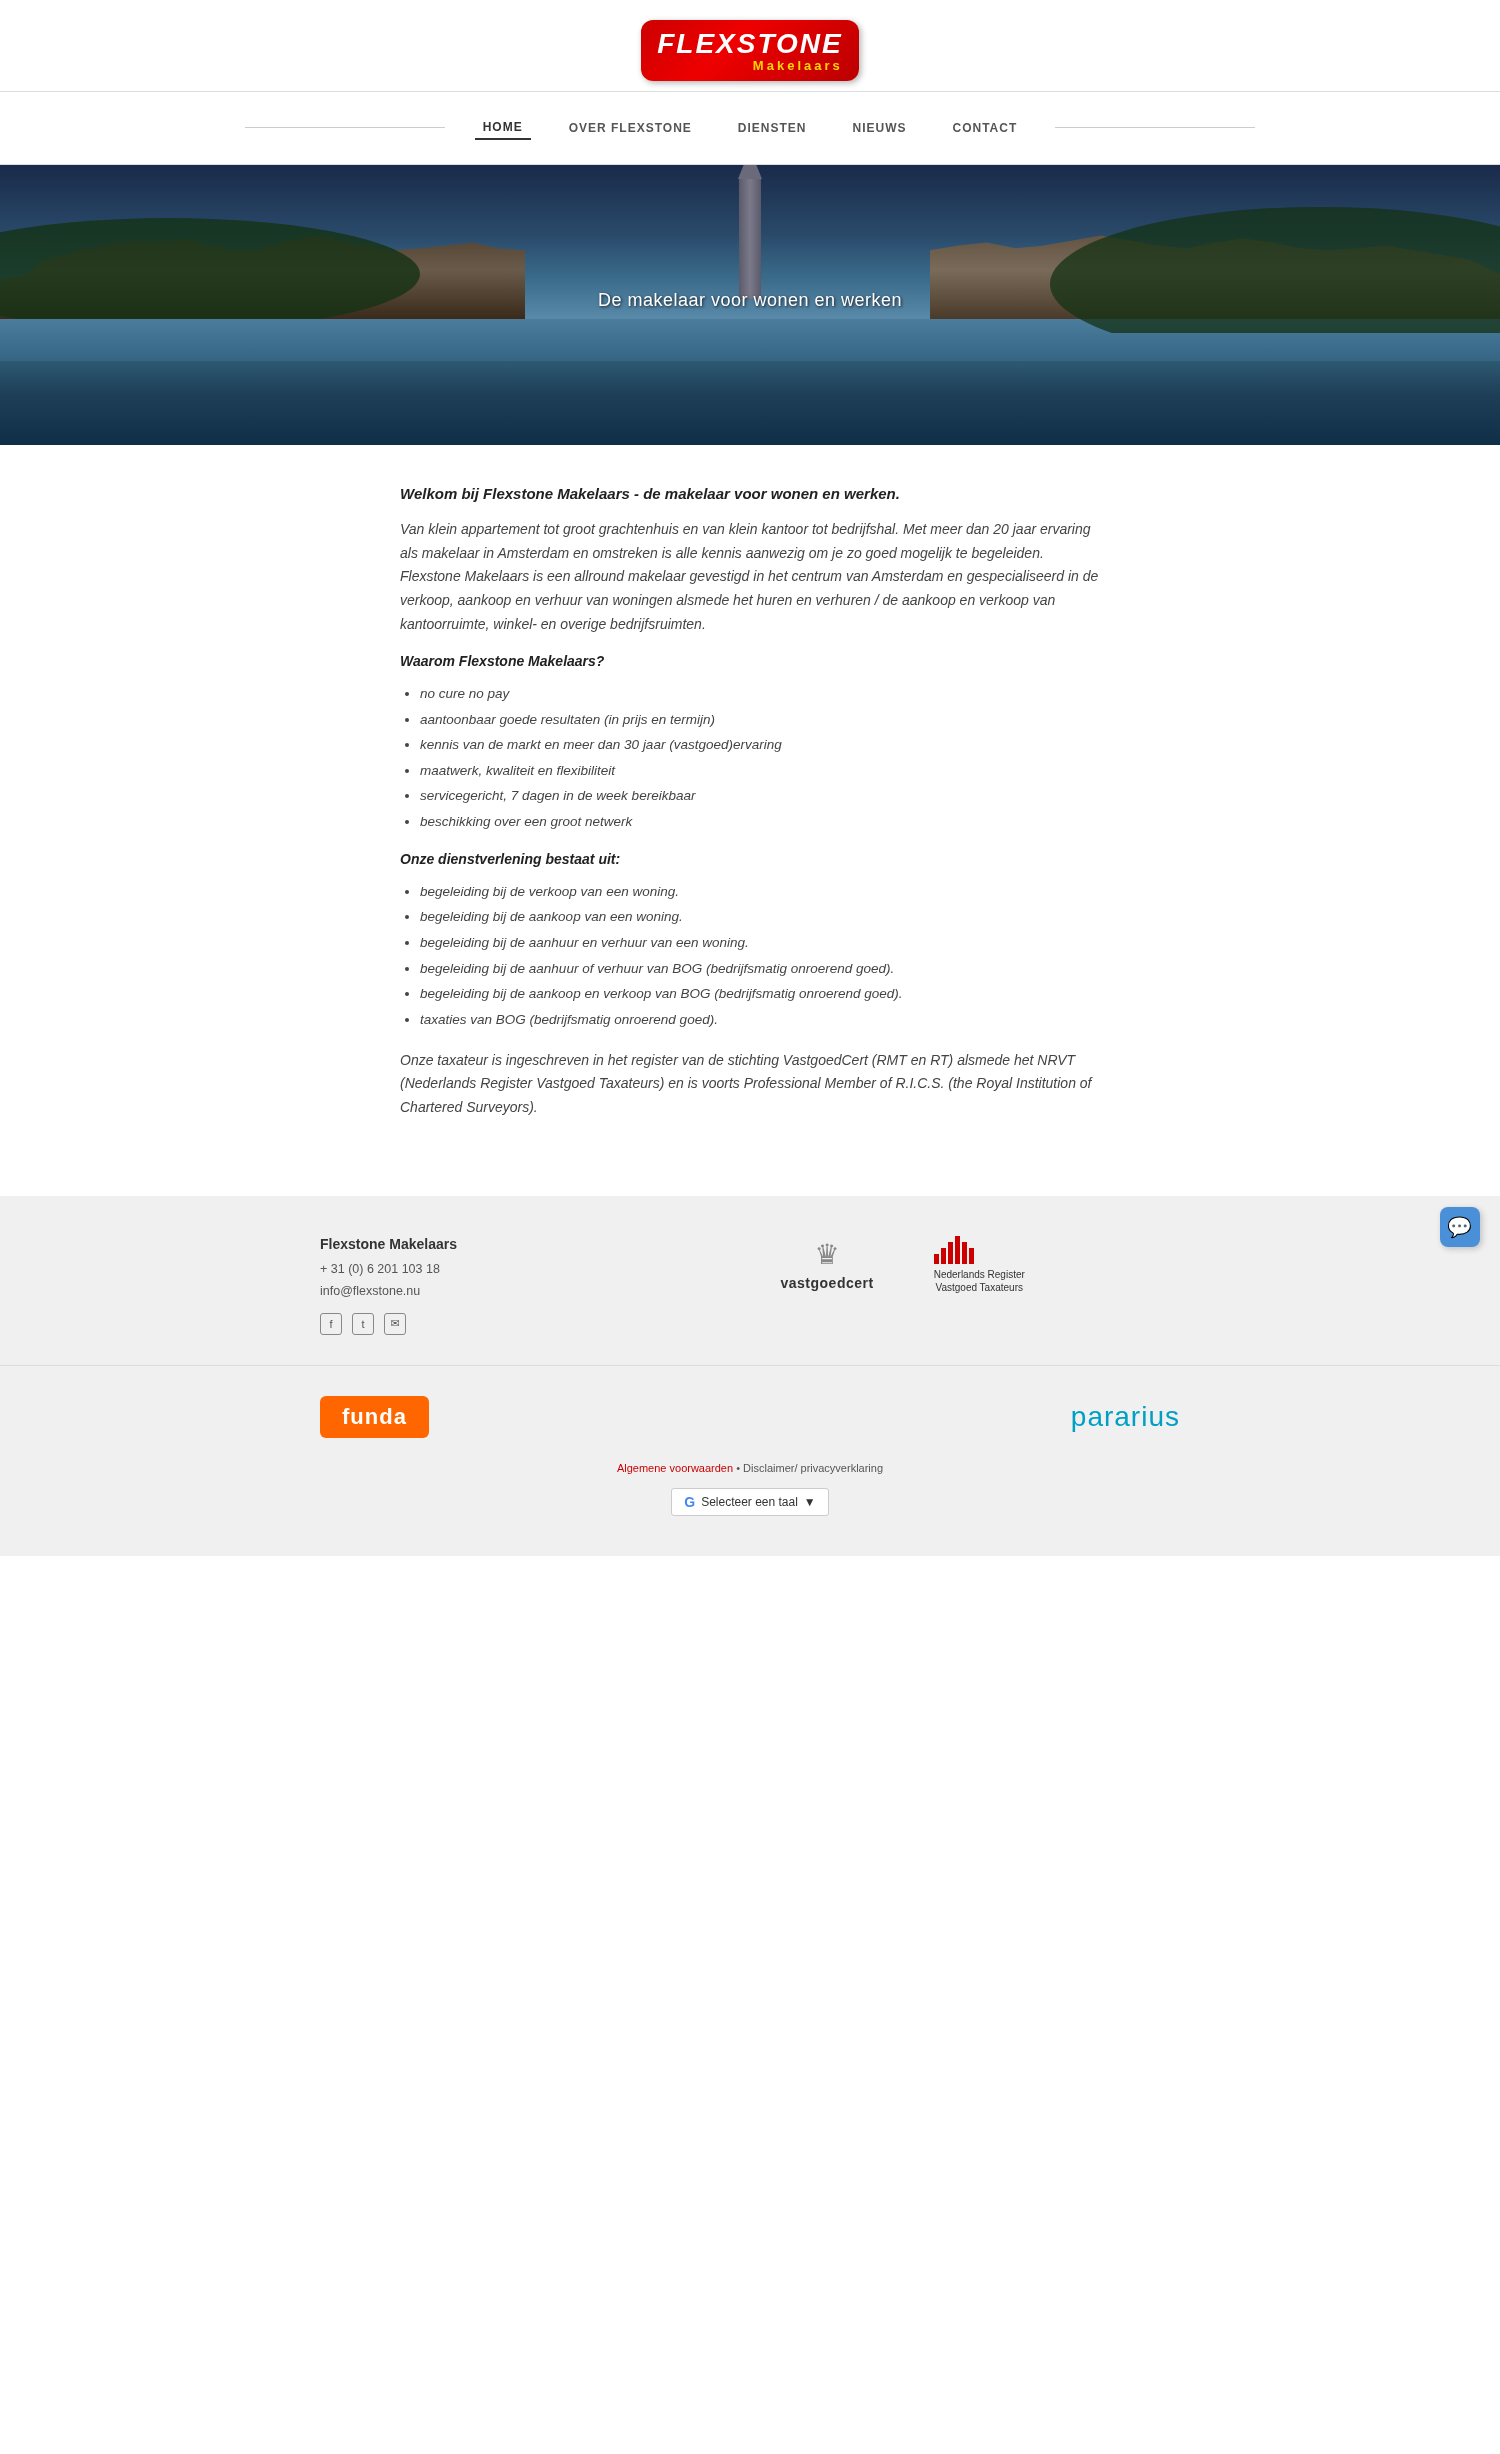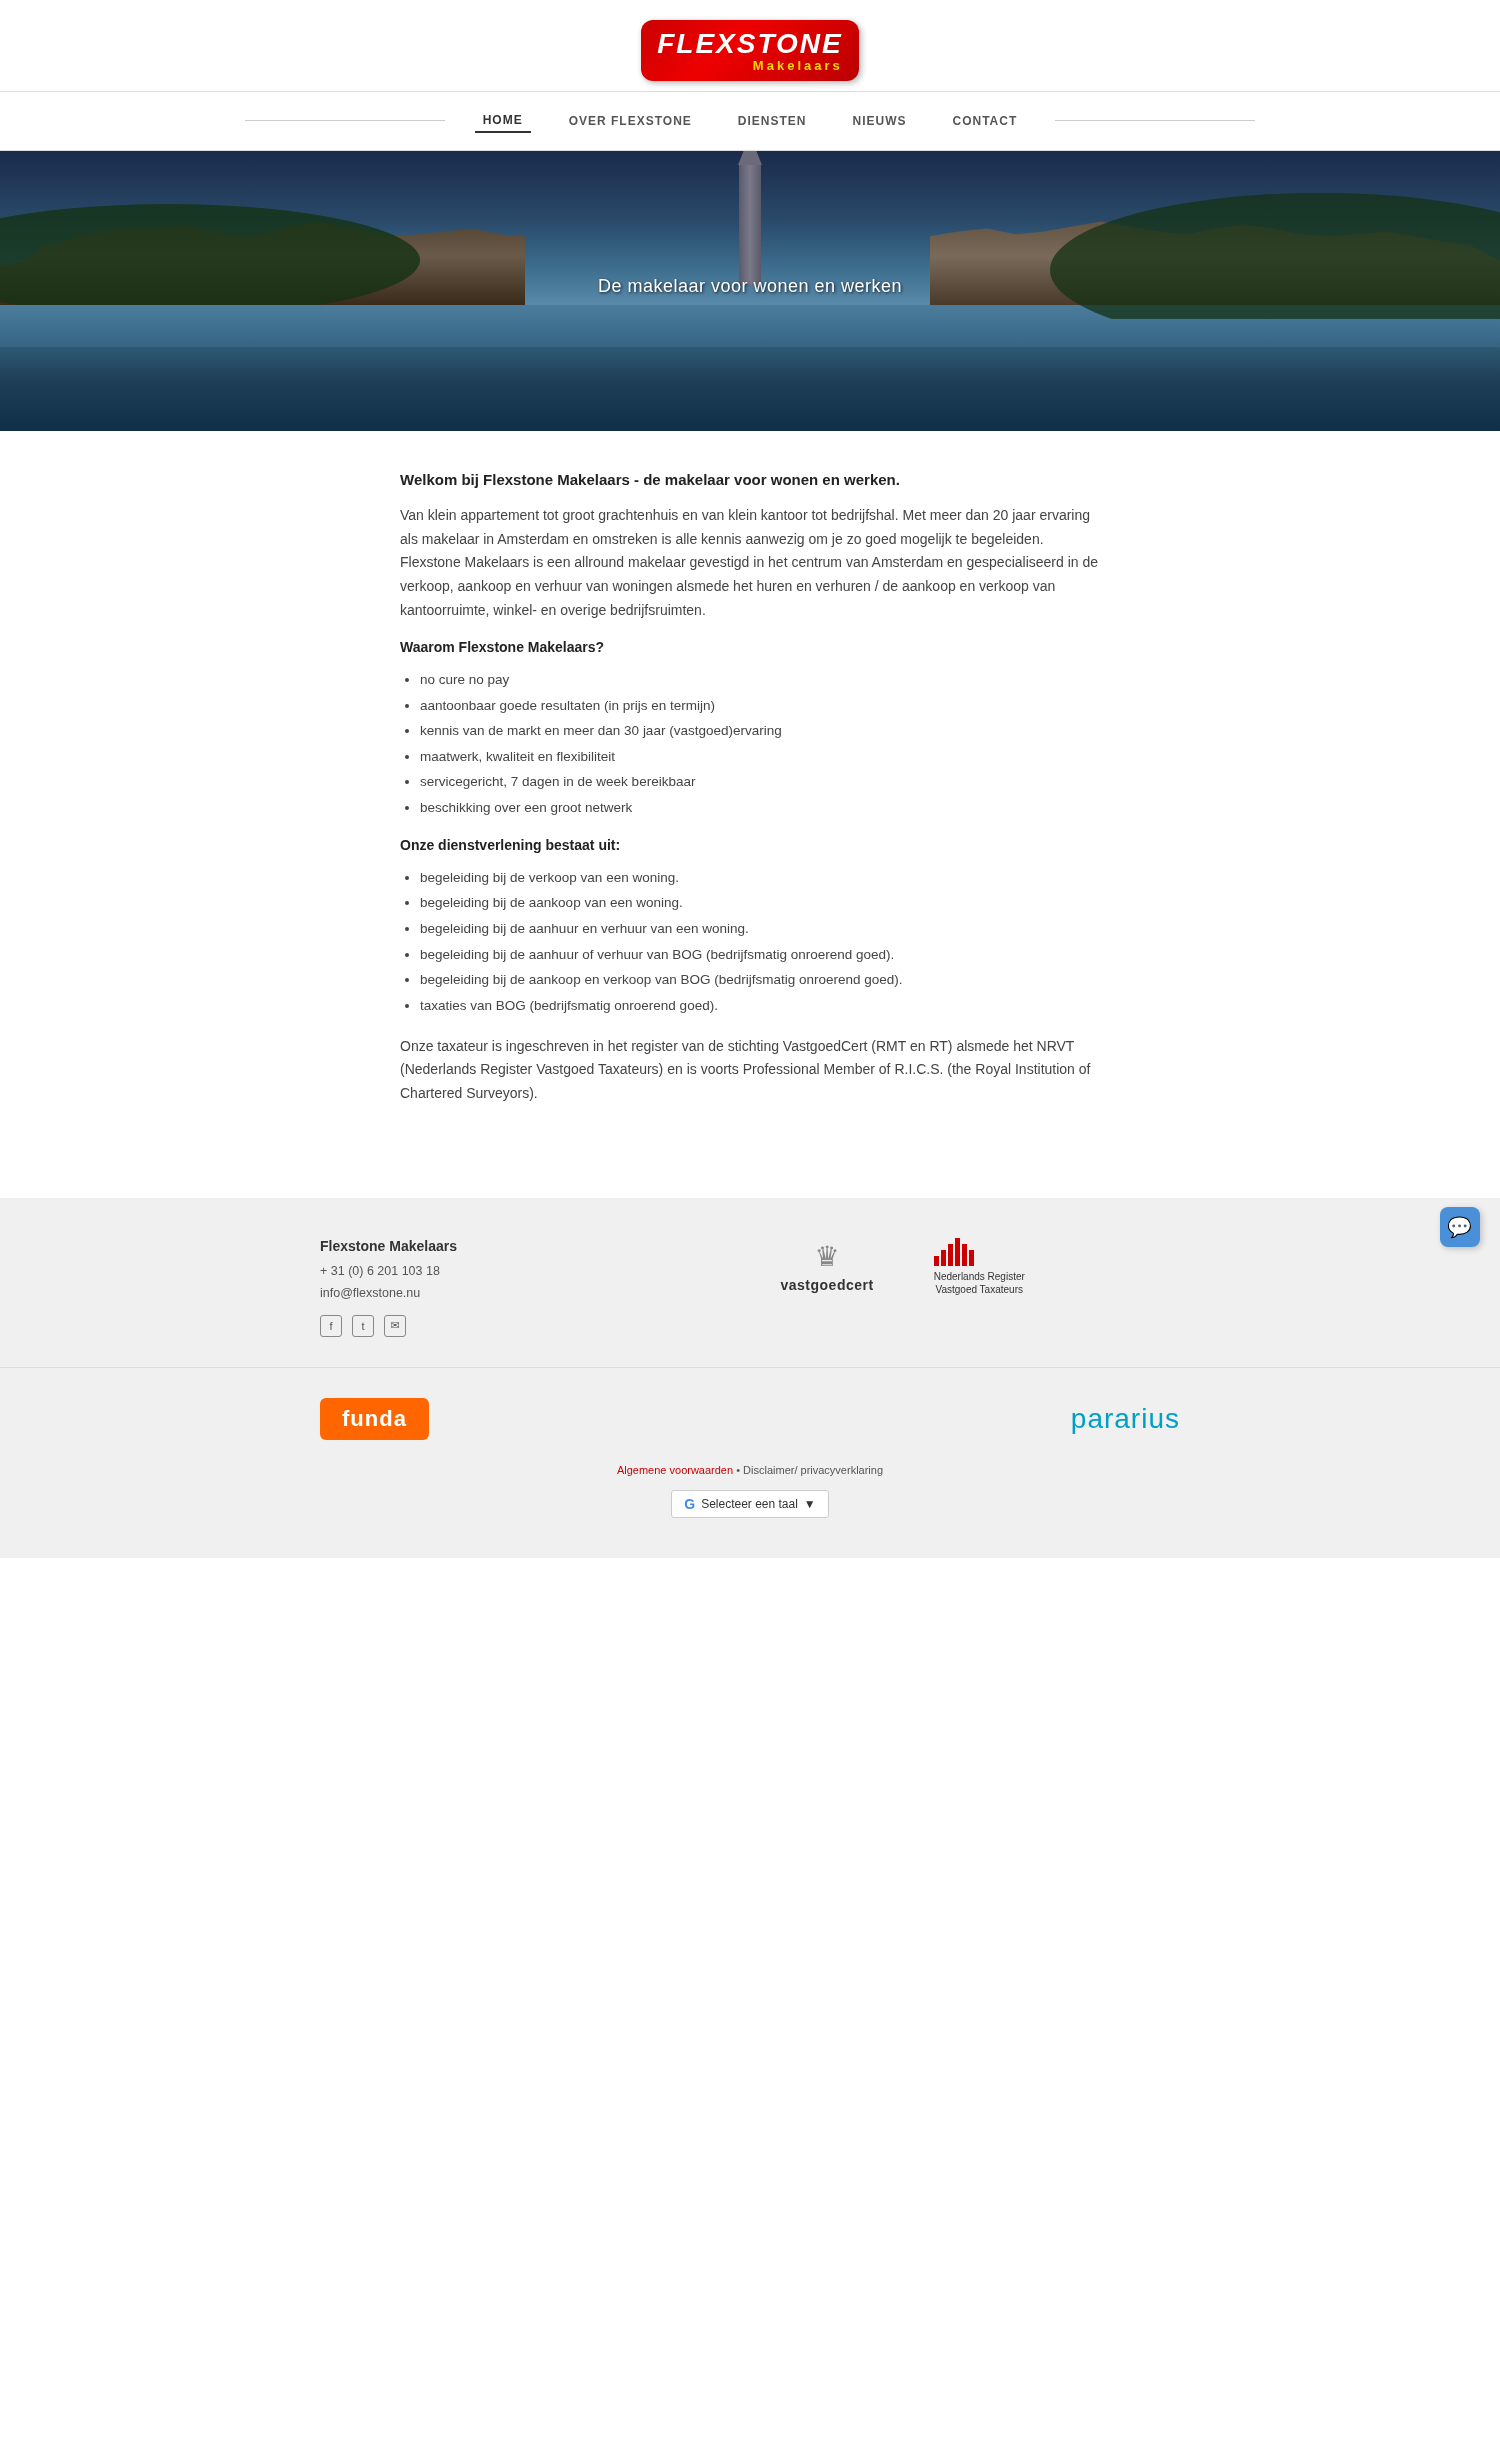--- a/index.html
+++ b/index.html
@@ -28,21 +28,21 @@
       font-size: 13px;
       color: #ffd700;
       letter-spacing: 3px;
       font-weight: 700;
       display: block;
       text-align: right;
       line-height: 1.3;
     }
 
     
-    .nav-wrap { border-top: 1px solid #ddd; border-bottom: 1px solid #ddd; padding: 17px 0; text-align: center; background: #fff; }
+    .nav-wrap { border-top: 1px solid #ddd; border-bottom: 1px solid #ddd; padding: 24px 0; text-align: center; background: #fff; }
     .nav-inner { display: flex; justify-content: center; align-items: center; gap: 30px; }
     .nav-line { flex: 1; max-width: 200px; height: 1px; background: #ccc; }
     .nav-links { display: flex; gap: 30px; align-items: center; }
     .nav-link { text-decoration: none; color: #555; font-size: 12px; font-weight: 600; letter-spacing: 1px; text-transform: uppercase; padding: 4px 8px; }
     .nav-link.active { border-bottom: 2px solid #333; color: #333; }
 
     
     .hero {
       width: 100%;
       height: 280px;
@@ -142,21 +142,21 @@
       background: #4a90d9;
       border-radius: 8px;
       display: flex; align-items: center; justify-content: center;
       cursor: pointer;
       z-index: 100;
       box-shadow: 2px 2px 6px rgba(0,0,0,0.2);
     }
     .chat-btn-icon { color: #fff; font-size: 20px; }
 
     
-    .main-content { max-width: 740px; margin: 0 auto; padding: 40px 20px 76px; }
+    .main-content { max-width: 740px; margin: 0 auto; padding: 40px 20px 60px; font-style: italic; }
 
     .welcome-title { font-weight: 700; font-size: 15px; margin-bottom: 16px; color: #222; }
     .content-para { font-size: 14px; line-height: 1.7; color: #444; margin-bottom: 16px; }
     .section-title { font-weight: 700; font-size: 14px; margin-bottom: 12px; color: #222; }
     .bullet-list { padding-left: 20px; margin-bottom: 16px; }
     .bullet-list li { font-size: 13.5px; line-height: 1.9; color: #444; list-style-type: disc; }
 
     
     .footer-top { background: #f0f0f0; padding: 40px 20px 30px; }
     .footer-inner { max-width: 860px; margin: 0 auto; display: flex; align-items: flex-start; gap: 28px; flex-wrap: wrap; }

